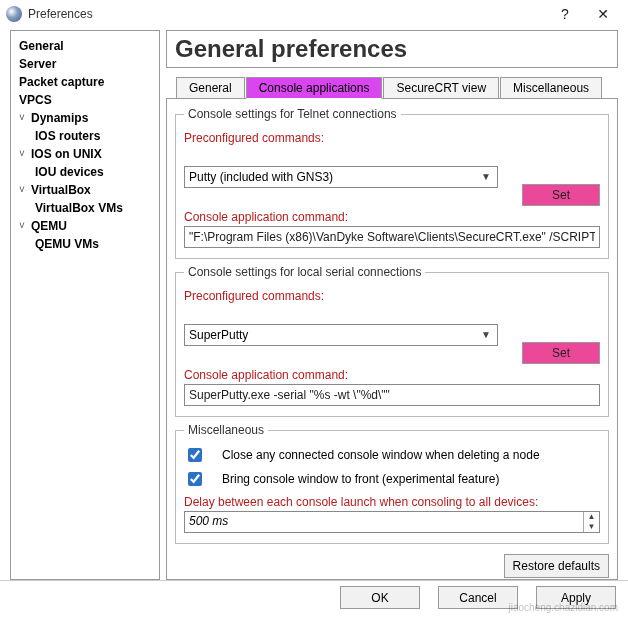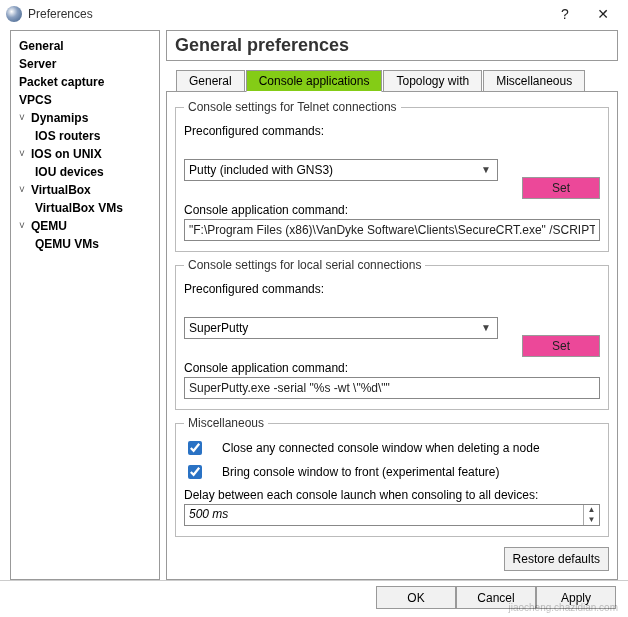--- a/index.html
+++ b/index.html
@@ -10,43 +10,43 @@
 .titlebar .spacer { flex: 1; }
 .titlebar .win-btn { width: 38px; height: 26px; display: flex; align-items: center; justify-content: center; color: #222; font-size: 14px; }
 .content { display: flex; height: 552px; padding: 2px 10px 0 10px; gap: 6px; }
 .sidebar { width: 150px; border: 1px solid #999; background: #fff; padding: 6px 4px; overflow: hidden; }
 .side-item { padding: 2px 2px 2px 4px; white-space: nowrap; cursor: default; }
 .side-item.top { font-weight: bold; }
 .side-item.child { padding-left: 20px; font-weight: bold; }
 .side-item.expander { font-weight: bold; }
 .side-item.expander::before { content: "˅"; display: inline-block; width: 12px; font-weight: normal; color: #555; font-size: 10px; position: relative; top: -1px; }
 .main { flex: 1; display: flex; flex-direction: column; }
-.main-header { border: 1px solid #999; padding: 4px 8px; font-size: 18px; font-weight: bold; color: #333; }
+.main-header { border: 1px solid #999; padding: 4px 8px; font-size: 24px; font-weight: bold; color: #333; }
 .tabs { display: flex; margin-top: 8px; padding-left: 10px; position: relative; z-index: 2; }
 .tab { border: 1px solid #999; background: #f4f4f4; padding: 3px 12px; margin-right: 1px; cursor: default; position: relative; top: 1px; }
-.tab.active { background: #84cc16; border-bottom-color: #fff; }
+.tab.active { background: #d946ef; border-bottom-color: #fff; }
 .tabbody { flex: 1; border: 1px solid #999; padding: 8px; overflow: hidden; display: flex; flex-direction: column; gap: 6px; }
 fieldset { border: 1px solid #bbb; padding: 6px 8px 10px 8px; margin: 0; }
 legend { padding: 0 4px; color: #333; }
-.row-label { margin: 4px 0 2px 0; color: #000000; }
+.row-label { margin: 4px 0 2px 0; color: #b91c1c; }
 .row { display: flex; align-items: center; gap: 24px; }
 .combo { flex: 1; display: flex; align-items: center; border: 1px solid #888; background: #fff; height: 22px; padding: 0 4px; }
 .combo .combo-arrow { width: 14px; text-align: center; color: #444; font-size: 10px; }
 button.setbtn { width: 78px; height: 22px; border: 1px solid #999; background: #ec4899; color: #222; margin-top: 37px; }
 input.txt { width: 100%; border: 1px solid #888; height: 22px; padding: 2px 4px; background: #fff; color: #222; }
 .chk-row { display: flex; align-items: center; gap: 17px; padding: 2px 0; }
 input[type=checkbox] { width: 14px; height: 14px; accent-color: #2a72c4; }
 .spinner-row { display: flex; align-items: center; }
 .spinner { flex: 1; display: flex; border: 1px solid #888; height: 22px; }
 .spinner .spval { flex: 1; padding: 2px 4px; font-style: italic; }
 .spinner .spbtns { width: 16px; display: flex; flex-direction: column; border-left: 1px solid #aaa; }
 .spinner .spbtns div { flex: 1; font-size: 8px; text-align: center; line-height: 9px; color: #444; }
 .restore-row { display: flex; justify-content: flex-end; margin-top: 4px; }
 .restore-row button { height: 24px; border: 1px solid #999; background: #f1f1f1; padding: 0 8px; }
-.footer { height: 34px; border-top: 1px solid #ccc; display: flex; align-items: center; justify-content: flex-end; padding: 4px 12px; gap: 0; }
+.footer { height: 34px; border-top: 1px solid #ccc; display: flex; align-items: center; justify-content: flex-end; padding: 4px 12px; gap: 18px; }
 .footer button { width: 80px; height: 23px; border: 1px solid #999; background: #f1f1f1; }
 .watermark { position: absolute; right: 10px; bottom: 4px; font-size: 10px; color: rgba(0,0,0,.25); pointer-events: none; }
 </style>
 </head>
 <body>
 
 <div class="titlebar">
   <span class="app-icon"></span>
   <span class="title">Preferences</span>
   <span class="spacer"></span>
@@ -69,21 +69,21 @@
     <div class="side-item expander">QEMU</div>
     <div class="side-item child">QEMU VMs</div>
   </div>
 
   <div class="main">
     <div class="main-header">General preferences</div>
 
     <div class="tabs">
       <div class="tab">General</div>
       <div class="tab active">Console applications</div>
-      <div class="tab">Topology with</div>
+      <div class="tab">SecureCRT view</div>
       <div class="tab">Miscellaneous</div>
     </div>
 
     <div class="tabbody">
 
       <fieldset>
         <legend>Console settings for Telnet connections</legend>
         <div class="row-label">Preconfigured commands:</div>
         <div class="row">
           <div class="combo">

